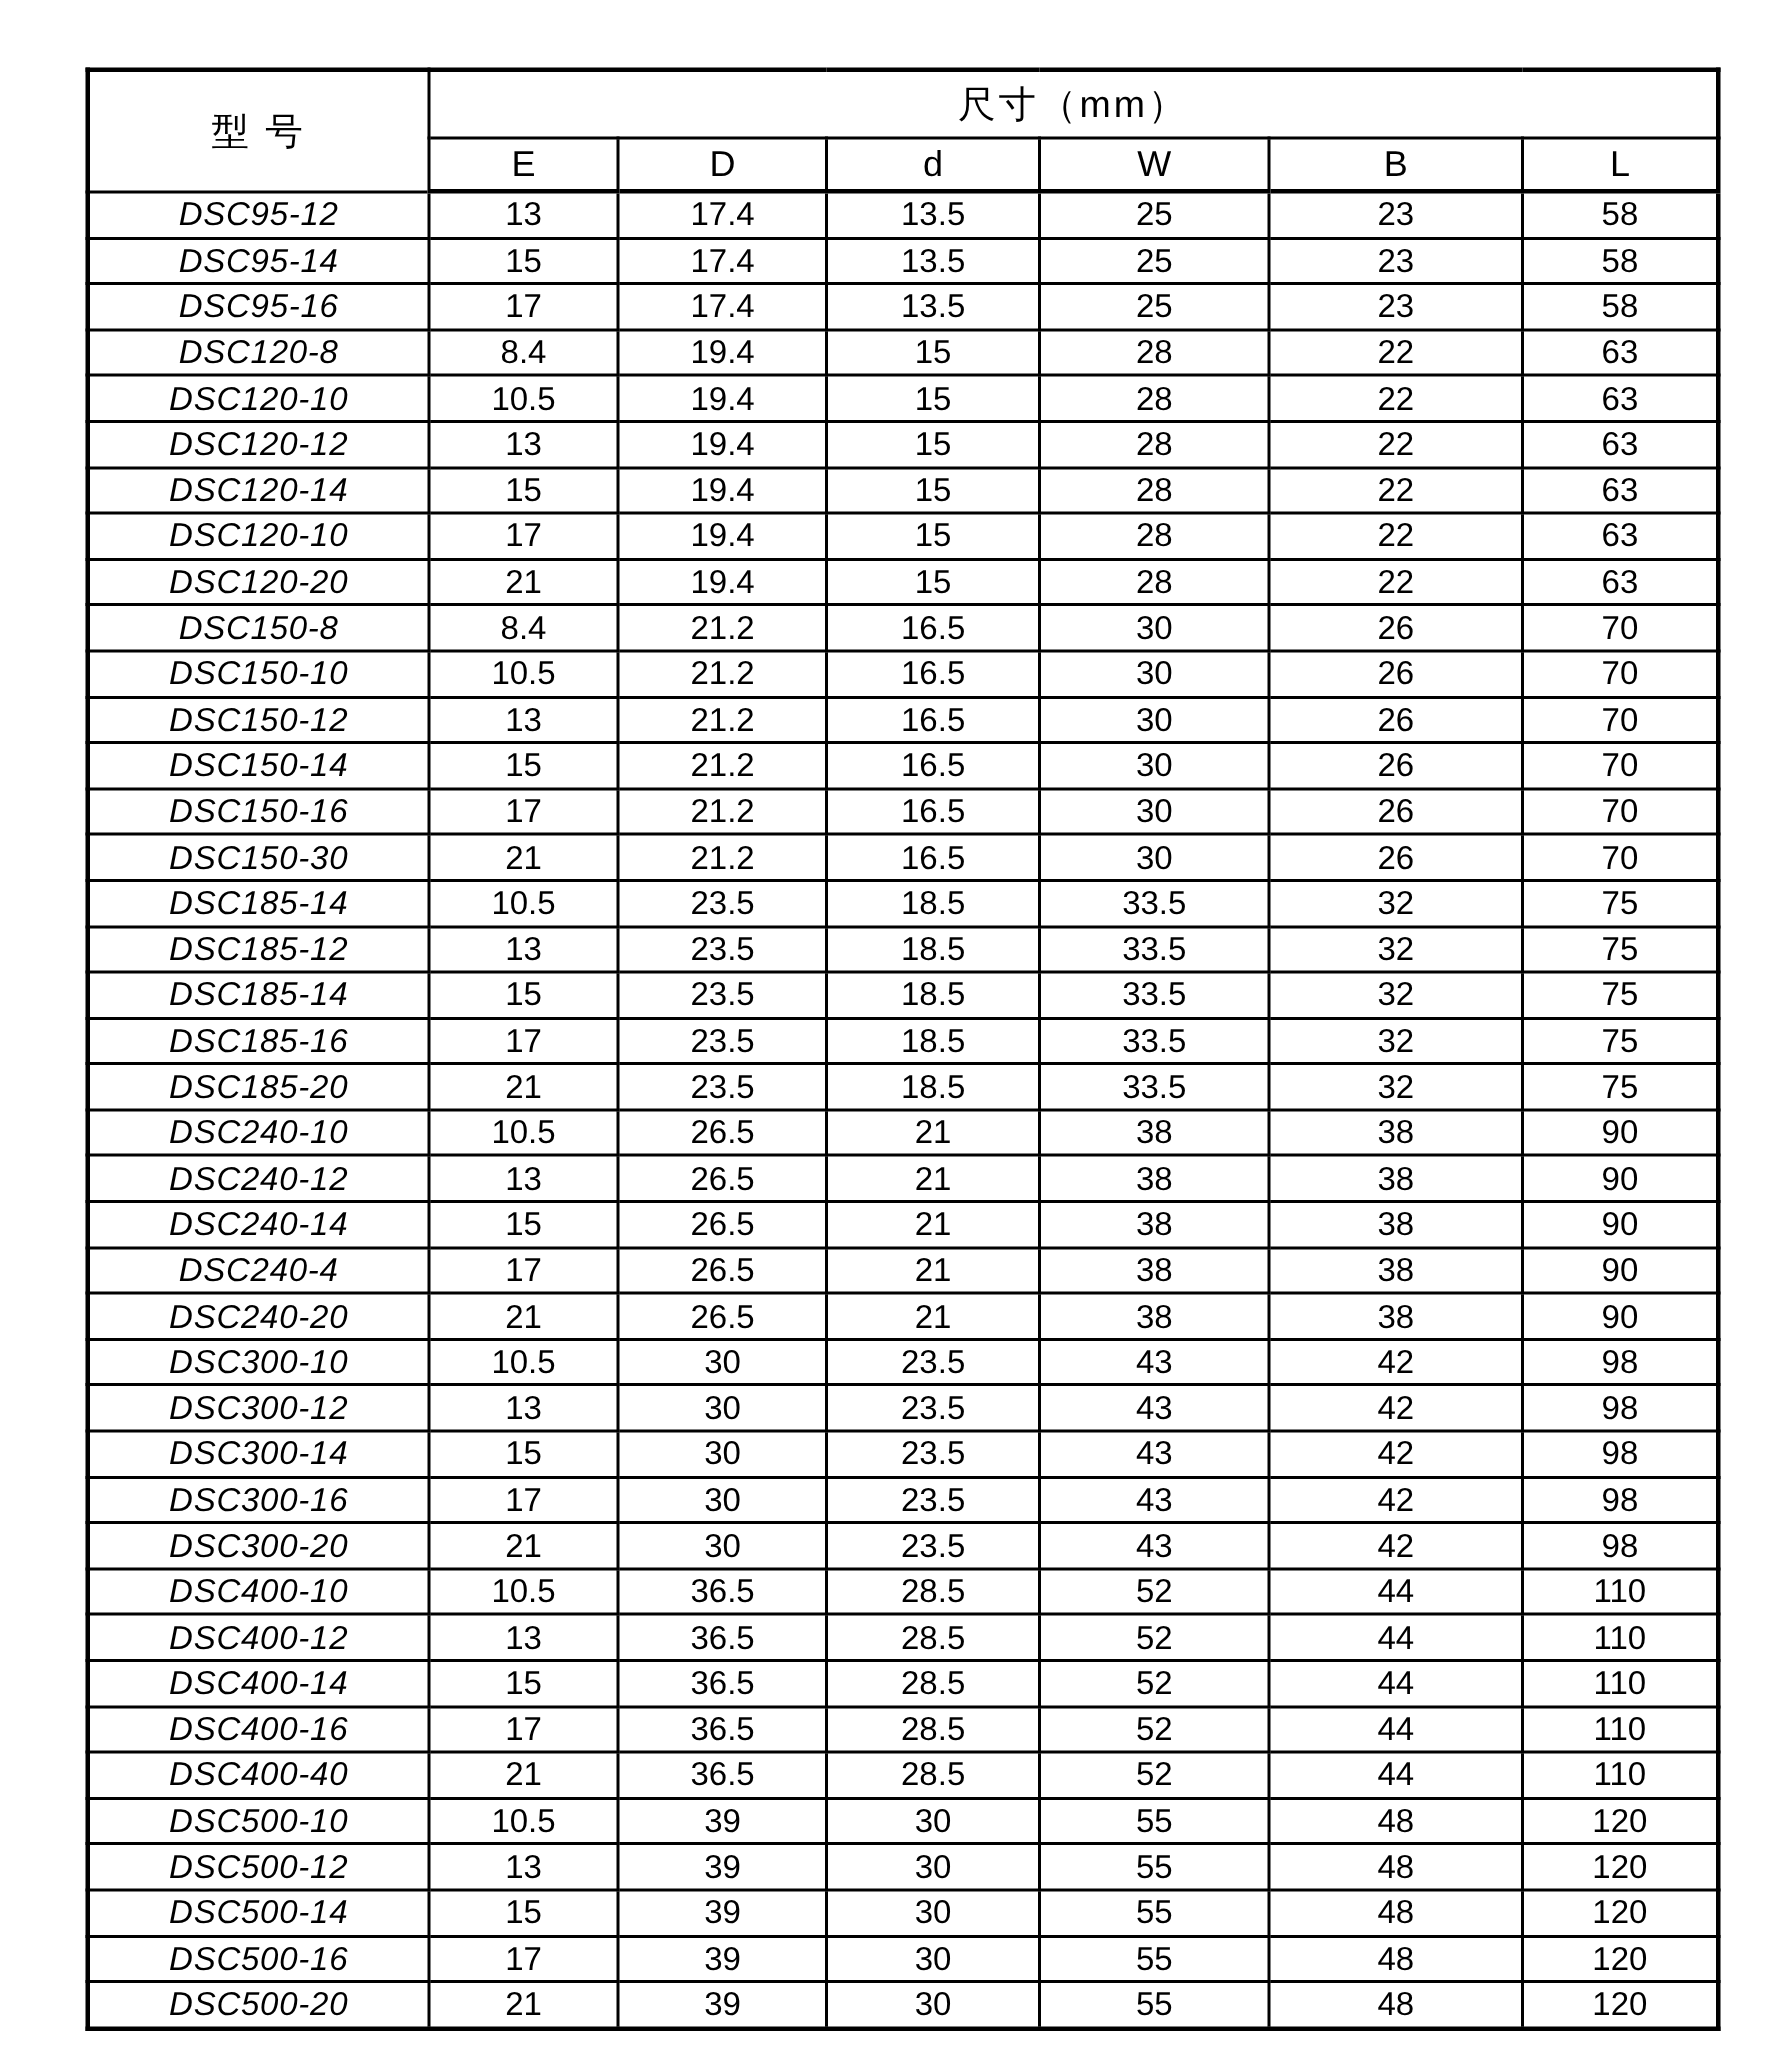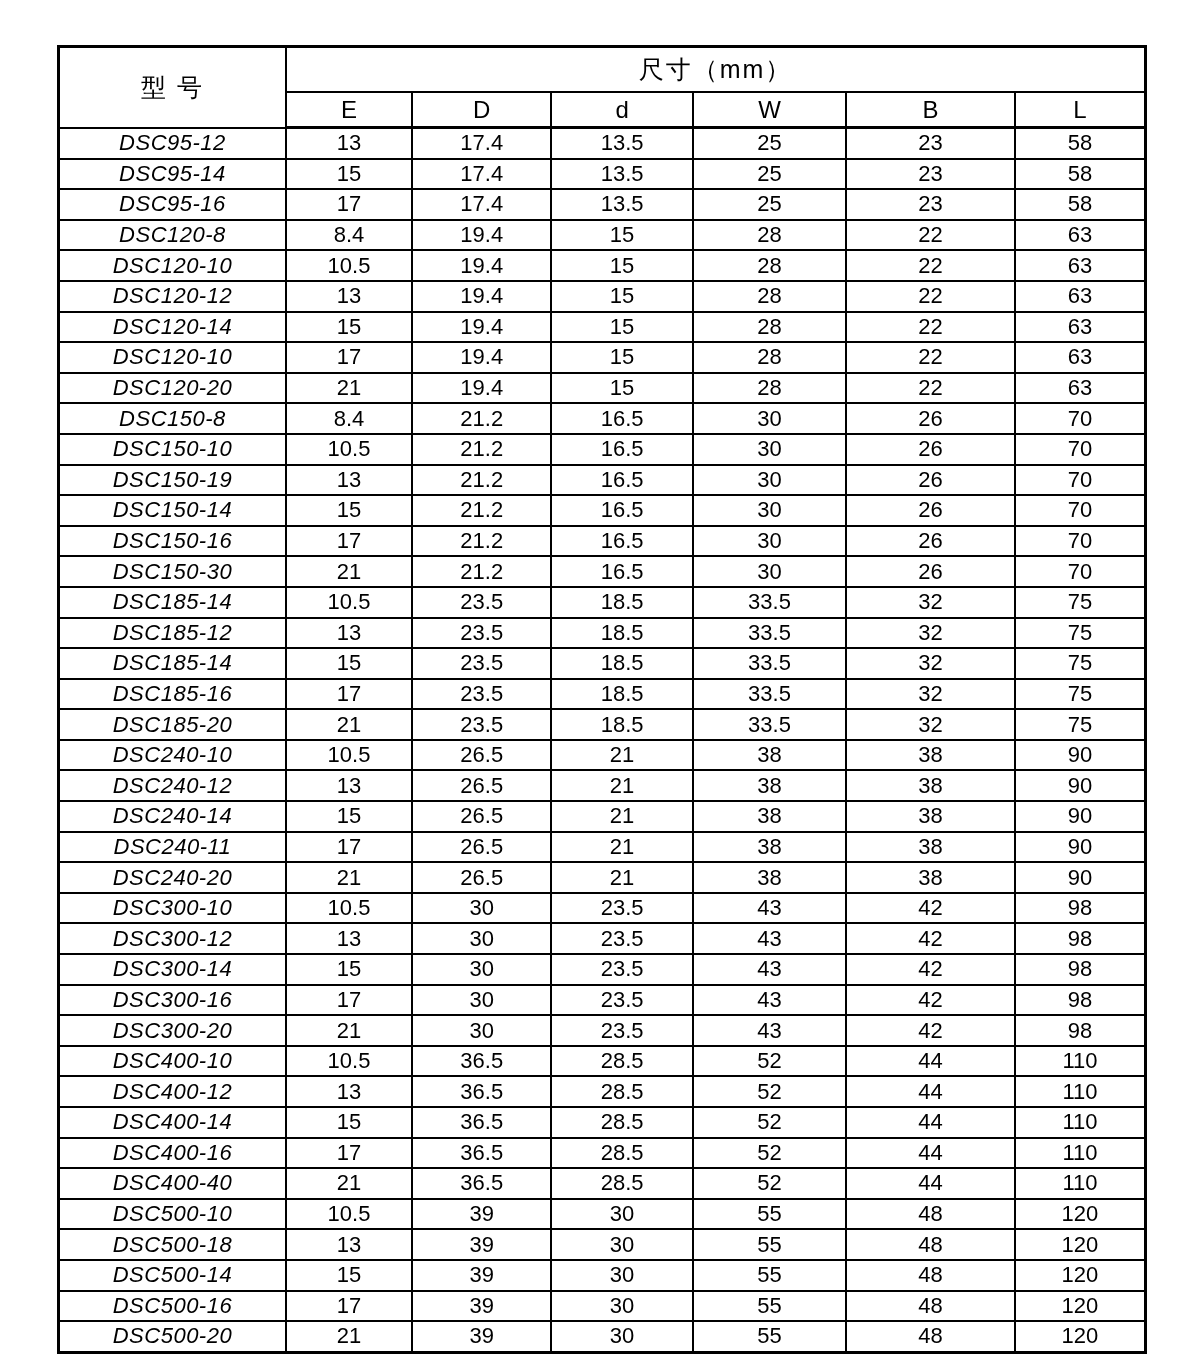--- a/index.html
+++ b/index.html
@@ -193,21 +193,21 @@
           <tr>
             <td class="model-cell">DSC150-10</td>
             <td>10.5</td>
             <td>21.2</td>
             <td>16.5</td>
             <td>30</td>
             <td>26</td>
             <td>70</td>
           </tr>
           <tr>
-            <td class="model-cell">DSC150-19</td>
+            <td class="model-cell">DSC150-12</td>
             <td>13</td>
             <td>21.2</td>
             <td>16.5</td>
             <td>30</td>
             <td>26</td>
             <td>70</td>
           </tr>
           <tr>
             <td class="model-cell">DSC150-14</td>
             <td>15</td>
@@ -301,21 +301,21 @@
           <tr>
             <td class="model-cell">DSC240-14</td>
             <td>15</td>
             <td>26.5</td>
             <td>21</td>
             <td>38</td>
             <td>38</td>
             <td>90</td>
           </tr>
           <tr>
-            <td class="model-cell">DSC240-11</td>
+            <td class="model-cell">DSC240-4</td>
             <td>17</td>
             <td>26.5</td>
             <td>21</td>
             <td>38</td>
             <td>38</td>
             <td>90</td>
           </tr>
           <tr>
             <td class="model-cell">DSC240-20</td>
             <td>21</td>
@@ -418,21 +418,21 @@
           <tr>
             <td class="model-cell">DSC500-10</td>
             <td>10.5</td>
             <td>39</td>
             <td>30</td>
             <td>55</td>
             <td>48</td>
             <td>120</td>
           </tr>
           <tr>
-            <td class="model-cell">DSC500-18</td>
+            <td class="model-cell">DSC500-12</td>
             <td>13</td>
             <td>39</td>
             <td>30</td>
             <td>55</td>
             <td>48</td>
             <td>120</td>
           </tr>
           <tr>
             <td class="model-cell">DSC500-14</td>
             <td>15</td>

